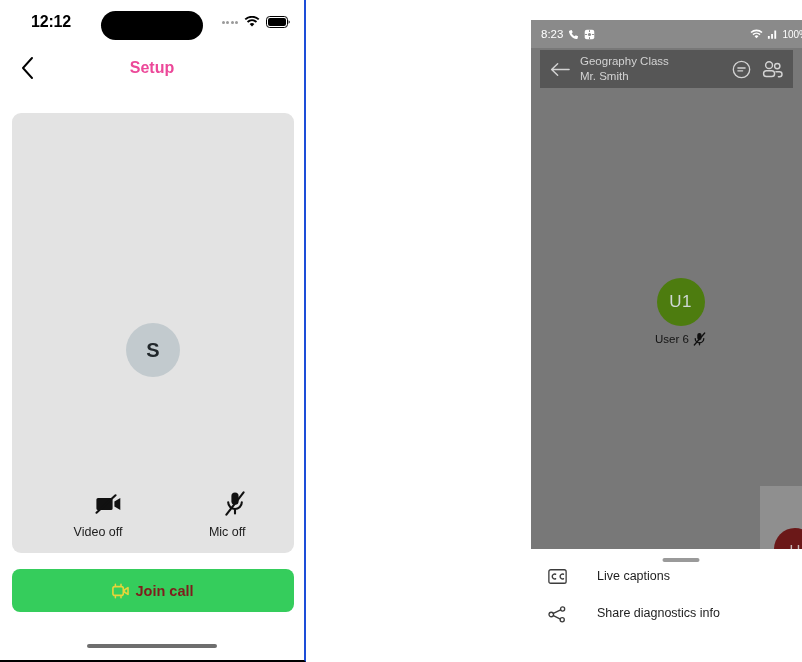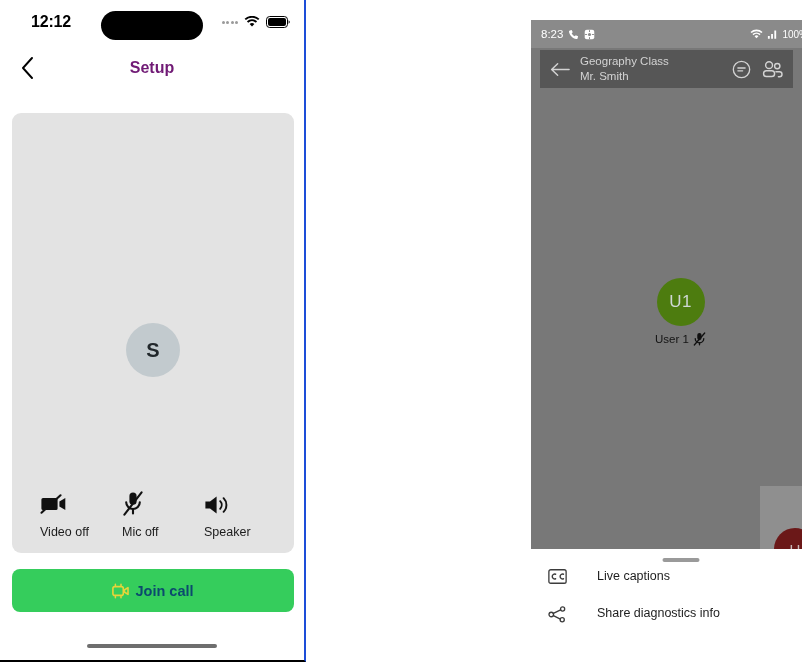--- a/index.html
+++ b/index.html
@@ -43,53 +43,53 @@
 
   .ios-navbar {
     position:relative; height:48px; width:100%;
     display:flex; align-items:center; justify-content:center;
   }
   .ios-back {
     position:absolute; left:10px; top:50%; transform:translateY(-50%);
     width:34px; height:34px; display:flex; align-items:center; justify-content:center;
     cursor:pointer;
   }
-  .ios-title { font-size:16px; font-weight:bold; color:#701a75;text-align:right; }
+  .ios-title { font-size:16px; font-weight:bold; color:#ec4899;text-align:right; }
 
   .preview-card {
     position:absolute; left:12px; top:113px;
     width:282px; height:440px;
     background:#e3e3e3; border-radius:9px;
     overflow:hidden;
   }
   .preview-avatar {
     position:absolute; left:50%; top:210px; transform:translateX(-50%);
     width:54px; height:54px; border-radius:50%;
     background:#c2cace;
     display:flex; align-items:center; justify-content:center;
     font-size:20px; font-weight:bold; color:#21272b;
   }
   .ctrl-row {
     position:absolute; left:0; bottom:14px; width:100%;
     display:flex; justify-content:space-around; align-items:flex-end;
     padding:0 18px;
   }
   .ctrl {
-    display:flex; flex-direction:column; align-items:flex-start; gap:9px;
+    display:flex; flex-direction:column; align-items:flex-end; gap:9px;
     cursor:pointer; min-width:62px;
   }
   .ctrl-label { font-size:12.5px; color:#1c1c1c; }
   .join-btn {
     position:absolute; left:12px; top:569px;
     width:282px; height:43px;
     background:#35cd5c; border-radius:8px; border:0;
     display:flex; align-items:center; justify-content:center; gap:6px;
     cursor:pointer;
   }
-  .join-label { font-size:14.5px; font-weight:bold; color:#0c4a6e; }
+  .join-label { font-size:14.5px; font-weight:bold; color:#7f1d1d; }
   .ios-home-ind {
     position:absolute; left:50%; bottom:12px; transform:translateX(-50%);
     width:130px; height:4.5px; background:#6e6e6e; border-radius:3px;
   }
 
   
   .android-phone {
     position:absolute; left:531px; top:0;
     width:299px; height:662px;
     background:#787878;
@@ -225,28 +225,20 @@
         <div class="ctrl">
           <svg width="22" height="25" viewBox="0 0 22 25">
             <rect x="7.4" y="1.4" width="7.2" height="12.4" rx="3.6" fill="#111"></rect>
             <path d="M4.2 11.2a6.8 6.8 0 0 0 13.6 0" fill="none" stroke="#111" stroke-width="2.1" stroke-linecap="round"></path>
             <path d="M11 18v4.4" stroke="#111" stroke-width="2.1" stroke-linecap="round"></path>
             <path d="M2.4 23.6 19.6 1.4" stroke="#111" stroke-width="2.1" stroke-linecap="round"></path>
           </svg>
           <span class="ctrl-label">Mic off</span>
         </div>
 
-        <div class="ctrl">
-          <svg width="27" height="22" viewBox="0 0 27 22">
-            <path d="M1.4 7.6h4.6L12.6 2.4v17.2L6 14.4H1.4z" fill="#111"></path>
-            <path d="M16.2 7.2a5.6 5.6 0 0 1 0 7.6" fill="none" stroke="#111" stroke-width="1.9" stroke-linecap="round"></path>
-            <path d="M19.6 4.2a9.6 9.6 0 0 1 0 13.6" fill="none" stroke="#111" stroke-width="1.9" stroke-linecap="round"></path>
-          </svg>
-          <span class="ctrl-label">Speaker</span>
-        </div>
 
       </div>
     </div>
 
     <button class="join-btn">
       <svg width="17" height="16" viewBox="0 0 17 16">
         <rect x="0.9" y="3.6" width="10.4" height="8.8" rx="2" fill="none" stroke="#e8d43a" stroke-width="1.6"></rect>
         <path d="M12.4 7 16 4.6v6.8L12.4 9z" fill="none" stroke="#e8d43a" stroke-width="1.6" stroke-linejoin="round"></path>
         <path d="M3.4 1.2v1.6M9 1.2v1.6M3.4 13.2v1.6M9 13.2v1.6" stroke="#e8d43a" stroke-width="1.5" stroke-linecap="round"></path>
       </svg>
@@ -305,21 +297,21 @@
           <circle cx="16" cy="6.4" r="2.8" fill="none" stroke="#d3d3d3" stroke-width="1.5"></circle>
           <rect x="1.6" y="11.4" width="11.6" height="6" rx="3" fill="none" stroke="#d3d3d3" stroke-width="1.5"></rect>
           <path d="M14.6 12.4h3.8a2.6 2.6 0 0 1 0 5.2h-1.2" fill="none" stroke="#d3d3d3" stroke-width="1.5" stroke-linecap="round"></path>
         </svg>
       </div>
     </div>
 
     <div class="participant">
       <div class="part-avatar">U1</div>
       <div class="part-name-row">
-        <span class="part-name">User 1</span>
+        <span class="part-name">User 6</span>
         <svg width="13" height="14" viewBox="0 0 14 15">
           <rect x="4.6" y="1" width="4.6" height="7.8" rx="2.3" fill="#111"></rect>
           <path d="M2.4 7a4.6 4.6 0 0 0 9.2 0" fill="none" stroke="#111" stroke-width="1.4" stroke-linecap="round"></path>
           <path d="M7 11.4v2.4" stroke="#111" stroke-width="1.4" stroke-linecap="round"></path>
           <path d="M1.4 14 12.6 1" stroke="#111" stroke-width="1.4" stroke-linecap="round"></path>
         </svg>
       </div>
     </div>
 
     <div class="self-tile">

